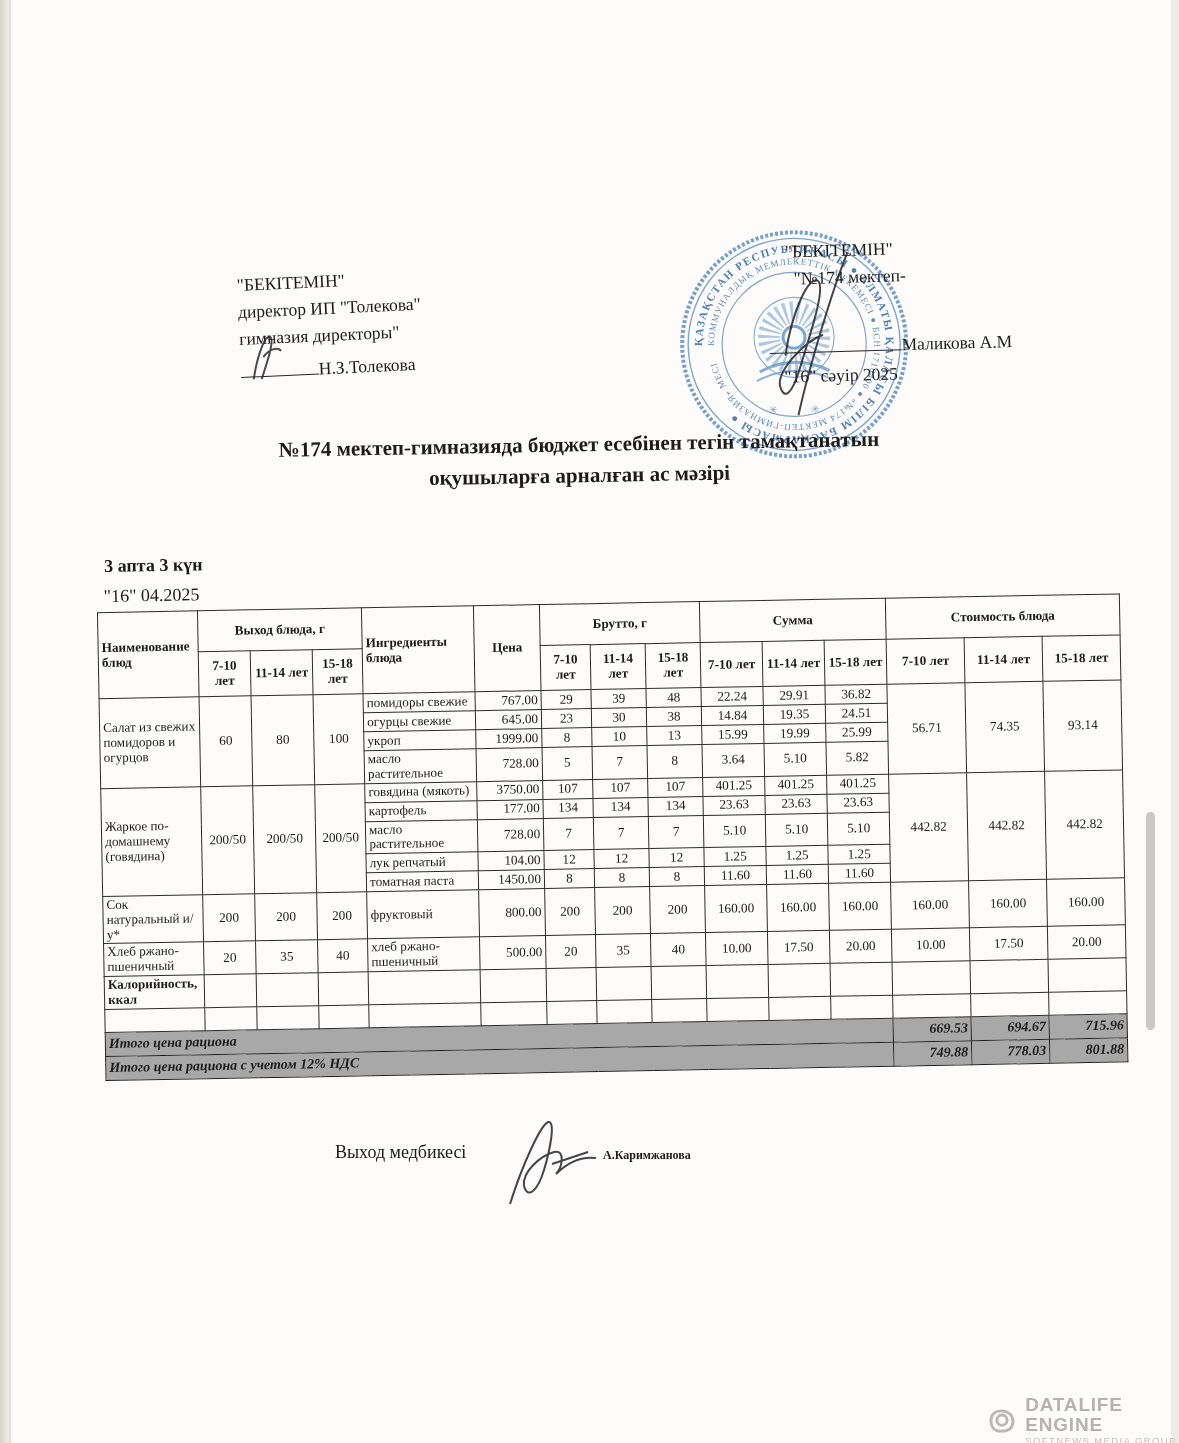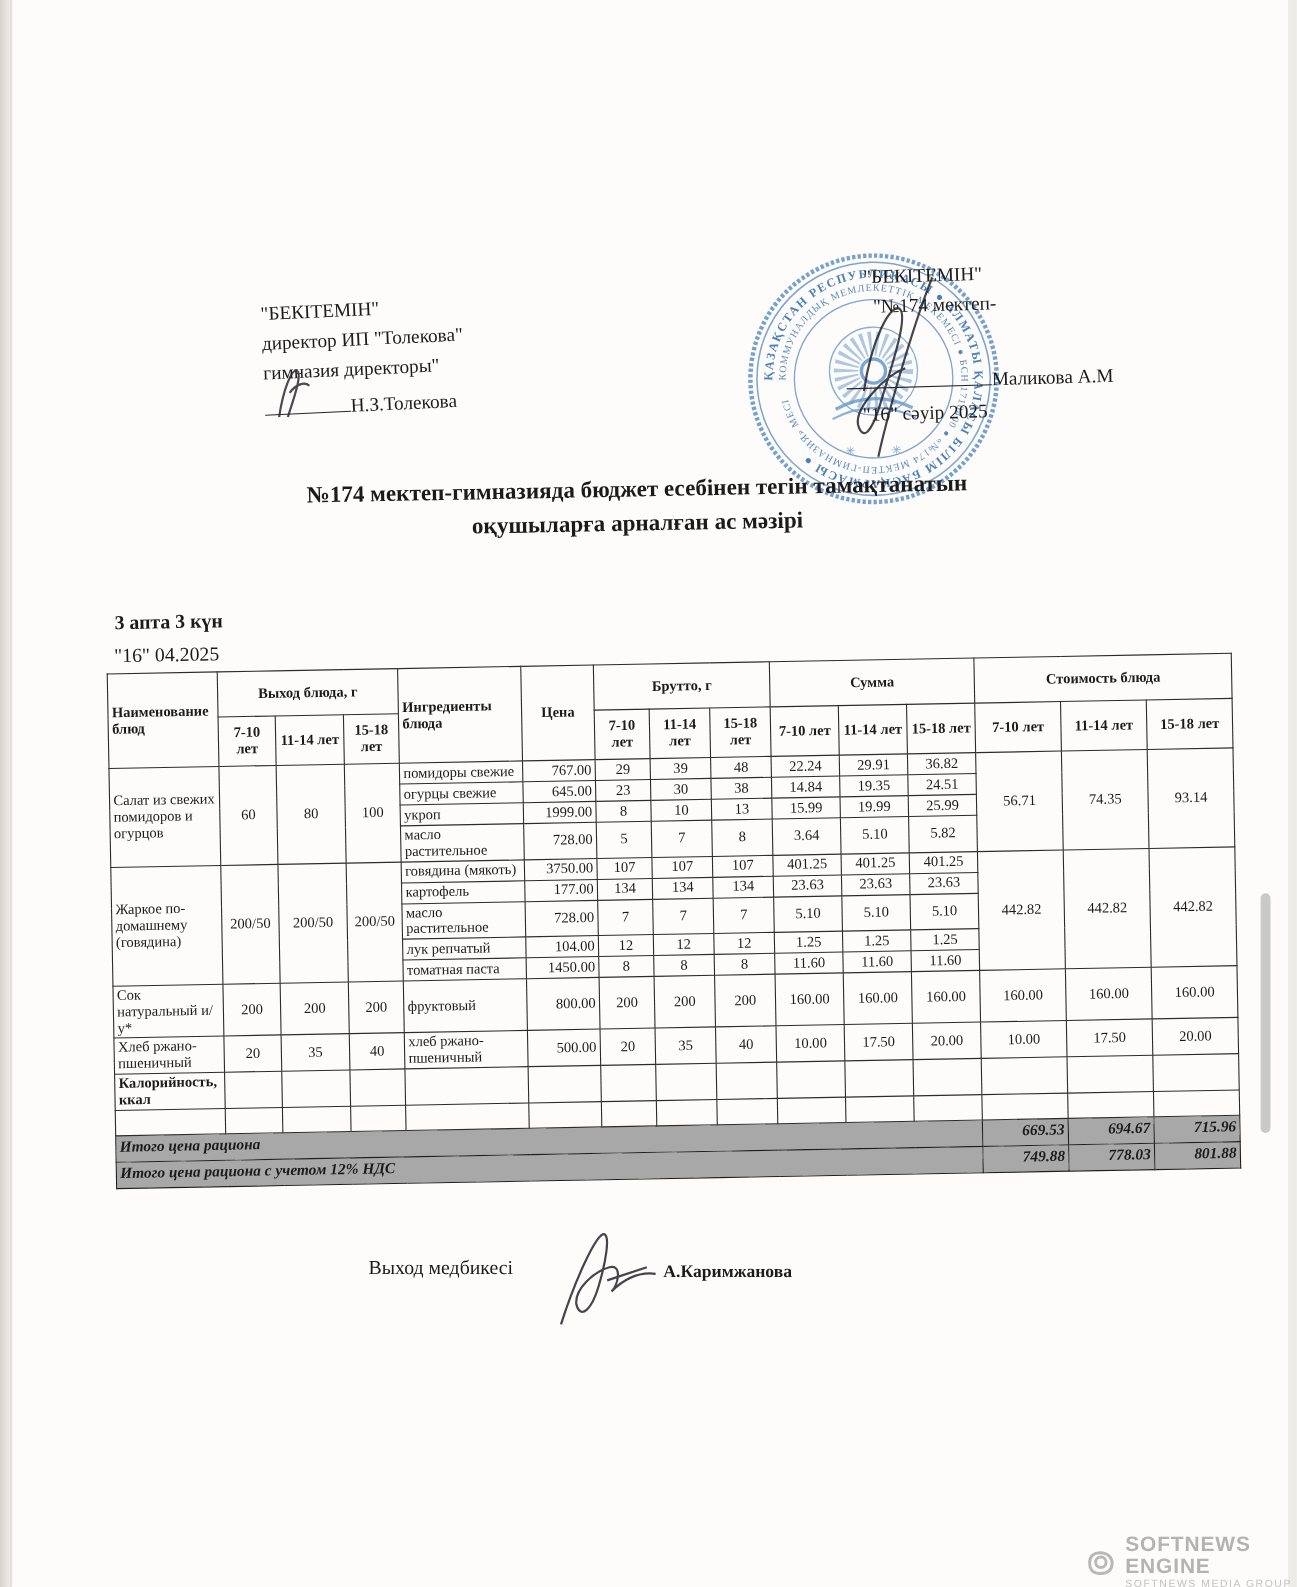--- a/index.html
+++ b/index.html
@@ -47,21 +47,21 @@
   td.top{vertical-align:top;}
   tbody tr{height:19px;}
   tr.spacer td{height:20px;}
   tr.total td{background:#a8a8a8;border-color:#1f1f1f;font-weight:bold;font-style:italic;
     font-size:14px;height:21px;}
   td.tlabel{text-align:left;padding-left:4px;}
   td.tval{text-align:right;padding-right:3px;}
 
   .footer-row{position:absolute;left:0;top:1128px;width:1179px;height:110px;}
   .footer-role{position:absolute;left:335px;top:14px;font-size:18px;}
-  .footer-name{position:absolute;left:603px;top:20px;font-size:16px;font-weight:bold;font-family:Liberation Serif, serif;}
+  .footer-name{position:absolute;left:603px;top:20px;font-size:12px;font-weight:bold;font-family:Liberation Serif, serif;}
 
   .watermark{position:absolute;left:985px;top:1395px;display:flex;align-items:center;gap:8px;
     font-family:"Liberation Sans", sans-serif;}
   .wm-text{display:flex;flex-direction:column;}
   .wm-title{font-size:19px;font-weight:bold;letter-spacing:0.8px;color:#b3b3b3;line-height:20px;}
   .wm-sub{font-size:9.5px;letter-spacing:1.4px;color:#c2c2c2;line-height:12px;}
 
   .scroll-thumb{position:absolute;left:1146px;top:812px;width:9px;height:218px;
     background:#c9c9c9;border-radius:5px;}
 </style>
@@ -378,16 +378,16 @@
 <div class="scroll-thumb"></div>
 
 <div class="watermark">
   <svg width="38" height="32" viewBox="0 0 38 32">
     <g fill="none" stroke="#b8b8b8" stroke-width="3.4">
       <path d="M7,16 C7,7 13,4 19,4 C28,4 33,10 33,16 C33,25 27,28 19,28 C10,28 7,22 7,16 Z"></path>
       <circle cx="20" cy="15" r="6"></circle>
     </g>
   </svg>
   <div class="wm-text">
-    <div class="wm-title">SOFTNEWS ENGINE</div>
+    <div class="wm-title">DATALIFE ENGINE</div>
     <div class="wm-sub">SOFTNEWS MEDIA GROUP</div>
   </div>
 </div>
 
 </body></html>

